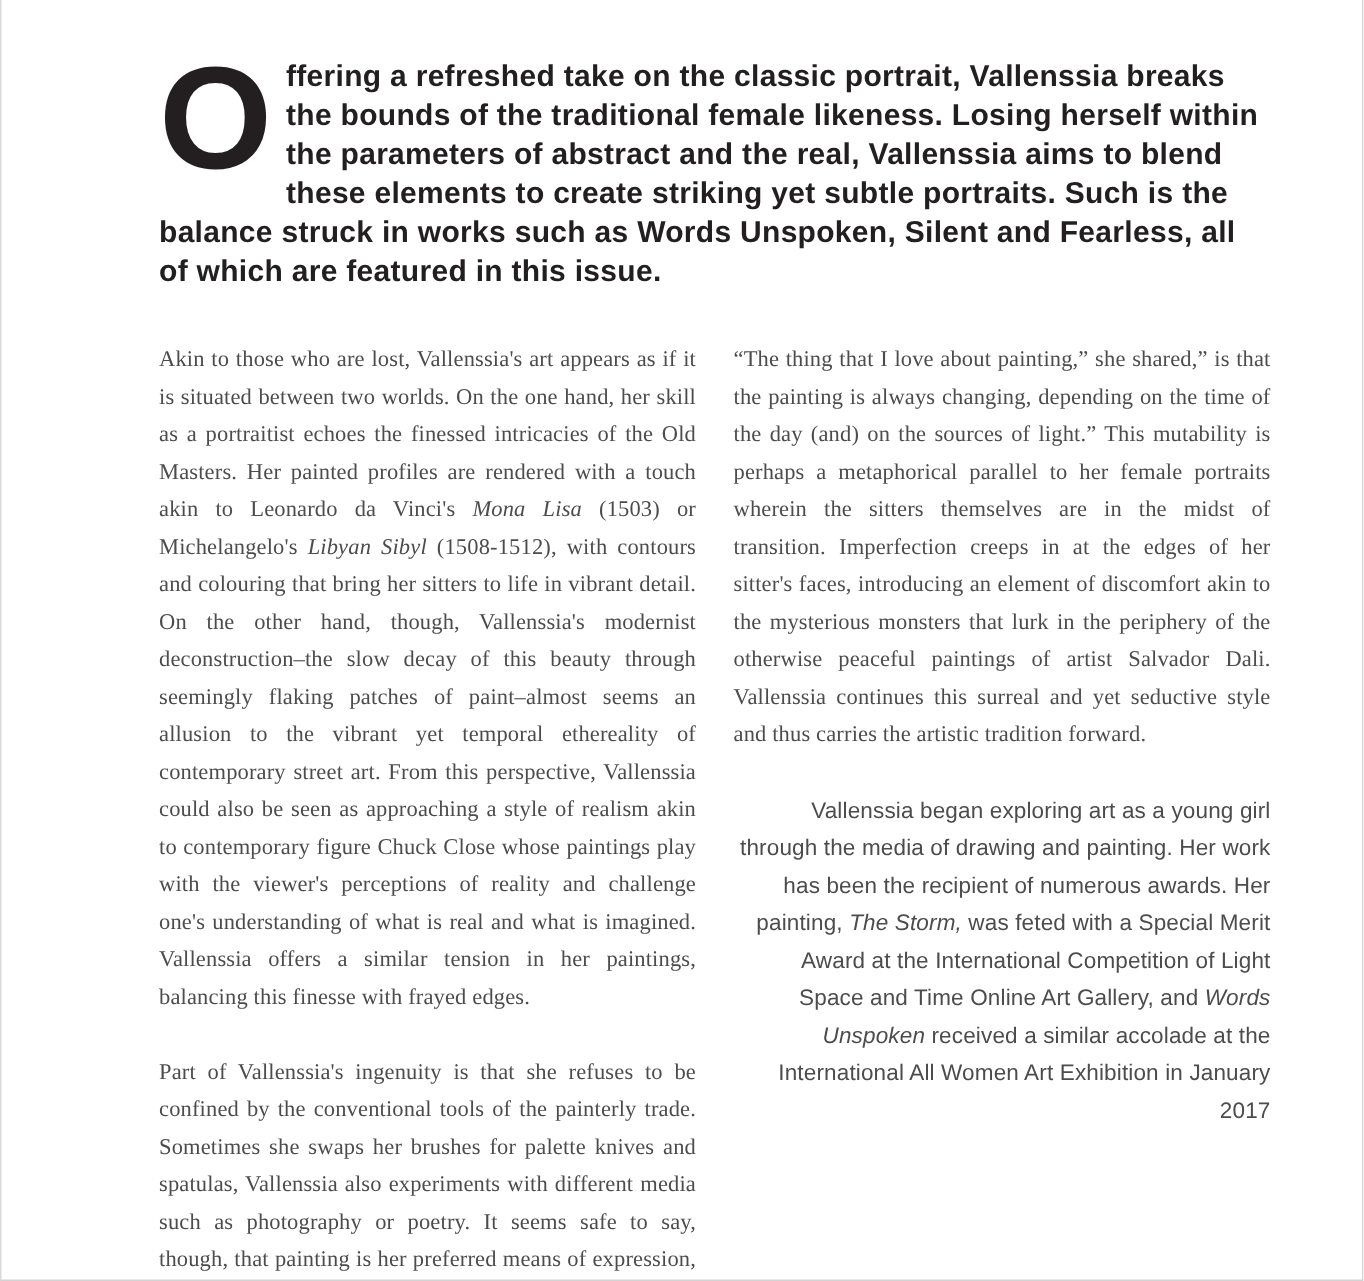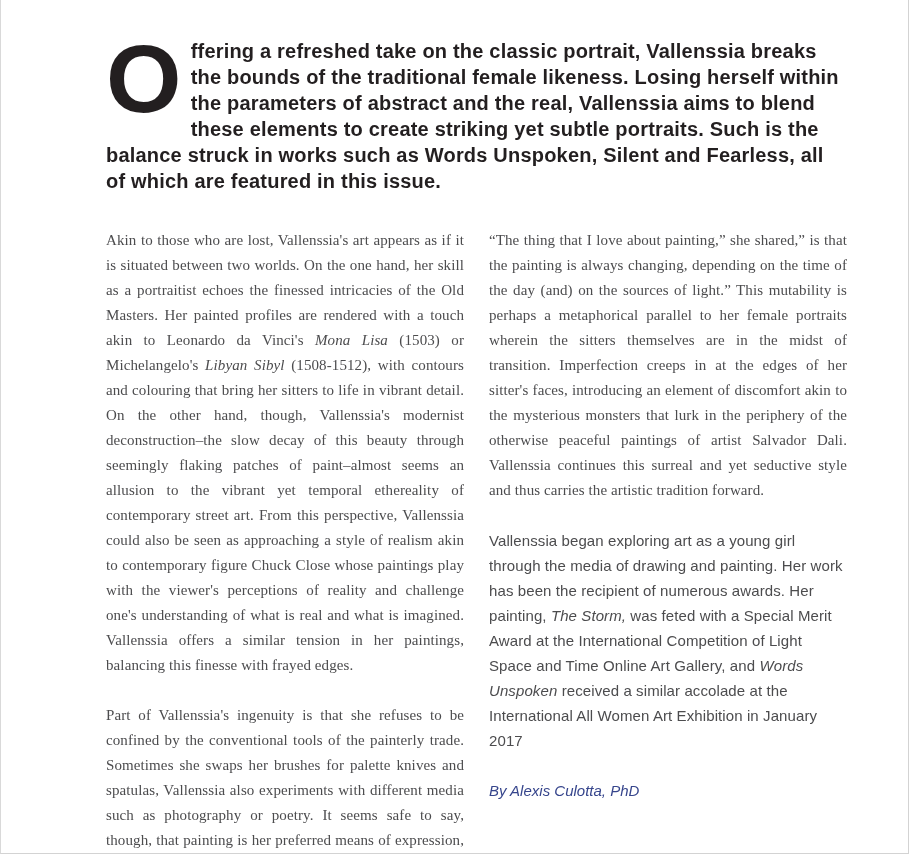--- a/index.html
+++ b/index.html
@@ -44,20 +44,21 @@
   .col {
     width: 358px;
     flex: 0 0 358px;
   }
   .body {
     margin: 0 0 25px 0;
     font-size: 15px;
     line-height: 25px;
     color: #4c4c4e;
     letter-spacing: 0.1px;
+    text-align: right;
   }
   .justify {
     text-align: justify;
     font-family: Liberation Serif, serif;
   }
   .body i {
     font-style: italic;
   }
   .byline {
     margin: 0;
@@ -77,18 +78,17 @@
   <div class="columns">
 
     <div class="col">
       <p class="body justify"><span>Akin to those who are lost, Vallenssia's art appears as if it is situated between two worlds. On the one hand, her skill as a portraitist echoes the finessed intricacies of the Old Masters. Her painted profiles are rendered with a touch akin to Leonardo da Vinci's </span><i>Mona Lisa</i><span> (1503) or Michelangelo's </span><i>Libyan Sibyl</i><span> (1508-1512), with contours and colouring that bring her sitters to life in vibrant detail. On the other hand, though, Vallenssia's modernist deconstruction–the slow decay of this beauty through seemingly flaking patches of paint–almost seems an allusion to the vibrant yet temporal ethereality of contemporary street art. From this perspective, Vallenssia could also be seen as approaching a style of realism akin to contemporary figure Chuck Close whose paintings play with the viewer's perceptions of reality and challenge one's understanding of what is real and what is imagined. Vallenssia offers a similar tension in her paintings, balancing this finesse with frayed edges.</span></p>
       <p class="body justify"><span>Part of Vallenssia's ingenuity is that she refuses to be confined by the conventional tools of the painterly trade. Sometimes she swaps her brushes for palette knives and spatulas, Vallenssia also experiments with different media such as photography or poetry. It seems safe to say, though, that painting is her preferred means of expression, in part because of its changeable nature.</span></p>
     </div>
 
     <div class="col">
       <p class="body justify"><span>“The thing that I love about painting,” she shared,” is that the painting is always changing, depending on the time of the day (and) on the sources of light.” This mutability is perhaps a metaphorical parallel to her female portraits wherein the sitters themselves are in the midst of transition. Imperfection creeps in at the edges of her sitter's faces, introducing an element of discomfort akin to the mysterious monsters that lurk in the periphery of the otherwise peaceful paintings of artist Salvador Dali. Vallenssia continues this surreal and yet seductive style and thus carries the artistic tradition forward.</span></p>
       <p class="body"><span>Vallenssia began exploring art as a young girl through the media of drawing and painting. Her work has been the recipient of numerous awards. Her painting, </span><i>The Storm,</i><span> was feted with a Special Merit Award at the International Competition of Light Space and Time Online Art Gallery, and </span><i>Words Unspoken</i><span> received a similar accolade at the International All Women Art Exhibition in January 2017</span></p>
-      <p class="byline">By Alexis Culotta, PhD</p>
     </div>
 
   </div>
 
 </div>
 
 </body></html>

